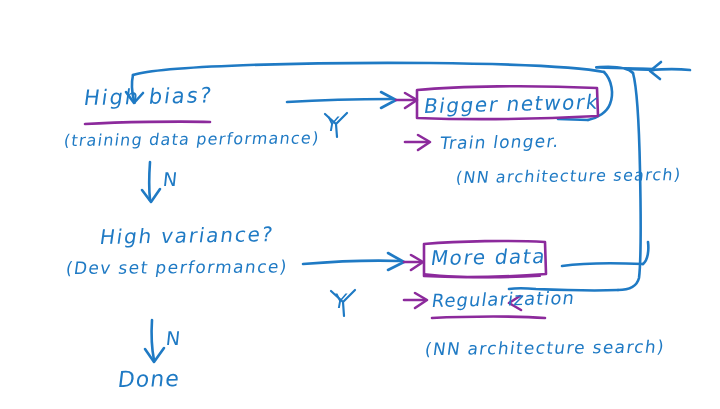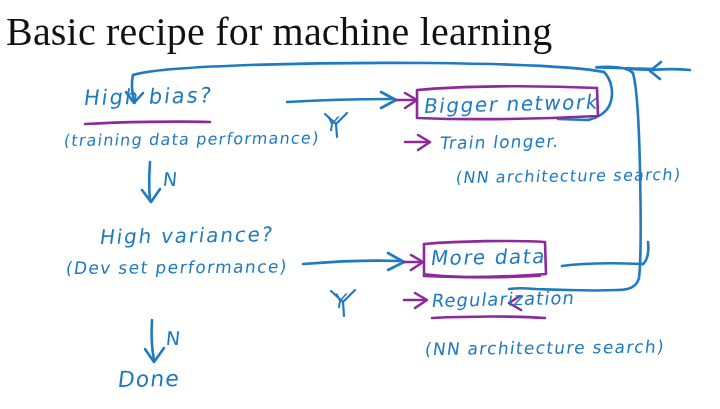--- a/index.html
+++ b/index.html
@@ -142,21 +142,20 @@
     stroke-width: 2.2;
     stroke-linecap: round;
     stroke-linejoin: round;
   }
 </style>
 </head>
 <body>
 
 <div id="slide">
 
-  <div id="slide-title">Basic recipe for machine learning</div>
 
   <svg id="ink-layer" viewBox="0 0 720 409">
 
     <path class="stroke-blue" d="M133 75 C 160 66, 300 62, 430 63 C 520 64, 580 67, 604 72"></path>
     <path class="stroke-blue" d="M133 75 C 131 84, 132 93, 134 101"></path>
     <path class="stroke-blue" d="M126 92 L 134 103 L 143 93"></path>
 
     <path class="stroke-blue" d="M604 72 C 612 80, 614 94, 610 104 C 607 112, 598 118, 588 120"></path>
     <path class="stroke-blue" d="M588 120 L 558 119"></path>
 

